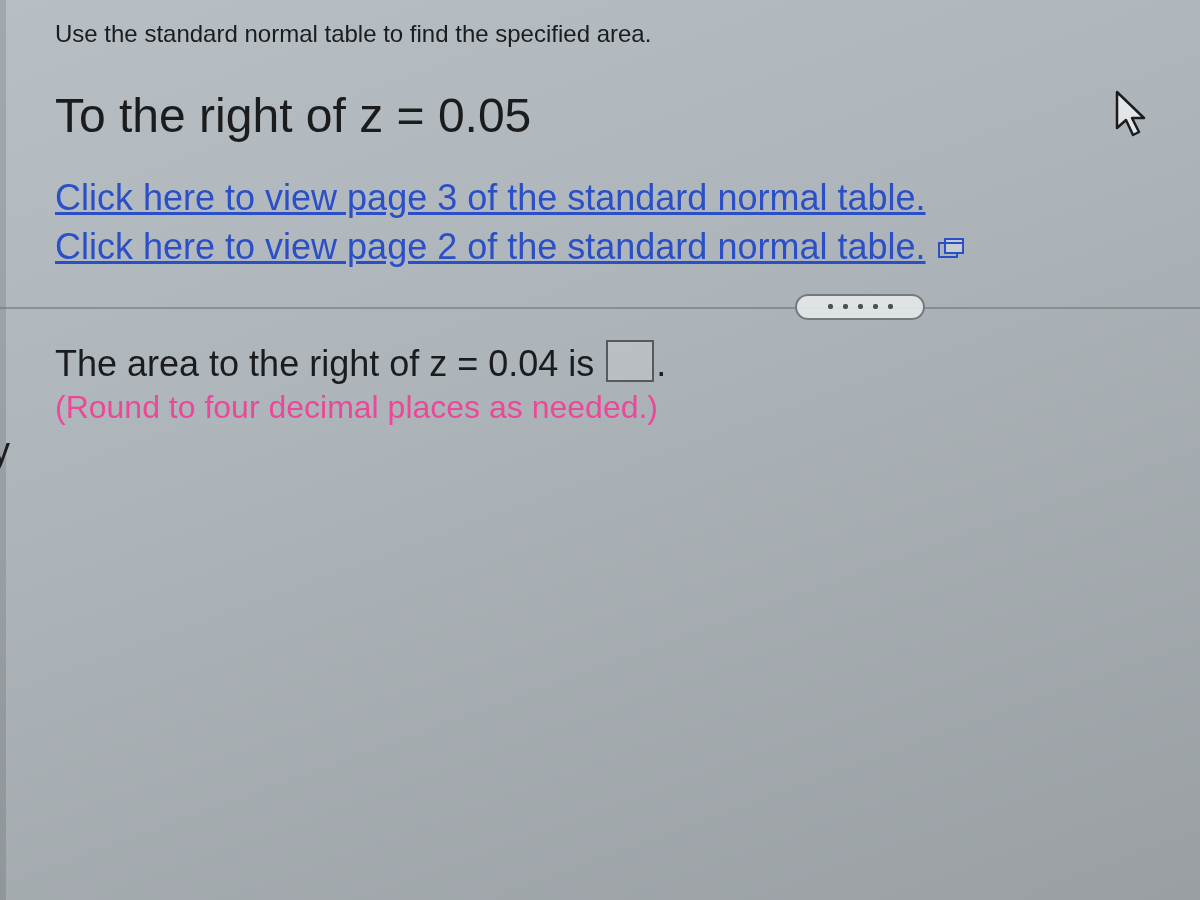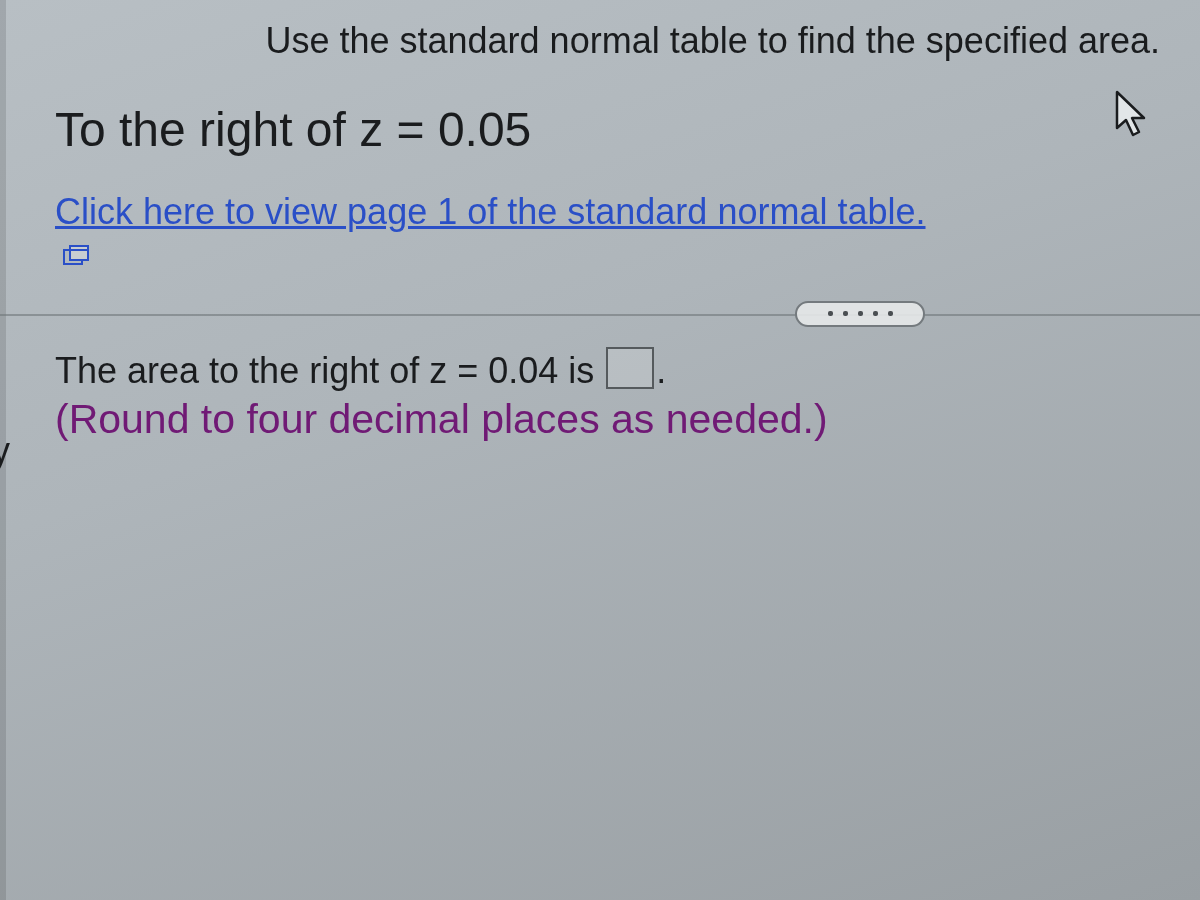--- a/index.html
+++ b/index.html
@@ -17,25 +17,24 @@
   .page {
     position: absolute;
     top: 0;
     left: 0;
     right: 0;
     bottom: 0;
     padding: 10px 40px 20px 55px;
     box-sizing: border-box;
   }
   .prompt-line {
-    font-size: 36px;
+    font-size: 24px;
     color: #1a1c1e;
     margin: 10px 0 40px 0;
     font-weight: 400;
-    text-align: right;
   }
   .sub-line {
     font-size: 48px;
     color: #1a1c1e;
     margin: 0 0 34px 0;
     font-weight: 400;
   }
   .links {
     margin-bottom: 18px;
   }
@@ -98,22 +97,22 @@
   .answer-box {
     display: inline-block;
     width: 44px;
     height: 38px;
     border: 2px solid #555a5d;
     background: rgba(255,255,255,0.15);
     vertical-align: -6px;
     margin: 0 2px;
   }
   .hint-line {
-    font-size: 41px;
-    color: #701a75;
+    font-size: 32px;
+    color: #ec4899;
     margin: 0;
     font-weight: 400;
   }
   .cursor {
     position: absolute;
     top: 90px;
     right: 45px;
   }
   .left-edge {
     position: absolute;
@@ -138,23 +137,24 @@
 <div class="edge-letter">y</div>
 
 <div class="page">
 
   <p class="prompt-line">Use the standard normal table to find the specified area.</p>
 
   <p class="sub-line">To the right of z = 0.05</p>
 
   <div class="links">
     <div class="link-row">
-      <span class="link">Click here to view page 1 of the standard normal table.</span>
+      <span class="link">Click here to view page 3 of the standard normal table.</span>
     </div>
     <div class="link-row">
+      <span class="link">Click here to view page 2 of the standard normal table.</span>
       <span class="popup-icon">
         <svg width="26" height="22" viewBox="0 0 26 22">
           <rect x="1" y="5" width="18" height="14" fill="none" stroke="#2a4fc7" stroke-width="2"></rect>
           <rect x="7" y="1" width="18" height="14" fill="#c8cdd1" stroke="#2a4fc7" stroke-width="2"></rect>
           <line x1="7" y1="5" x2="25" y2="5" stroke="#2a4fc7" stroke-width="2"></line>
         </svg>
       </span>
     </div>
   </div>
 

